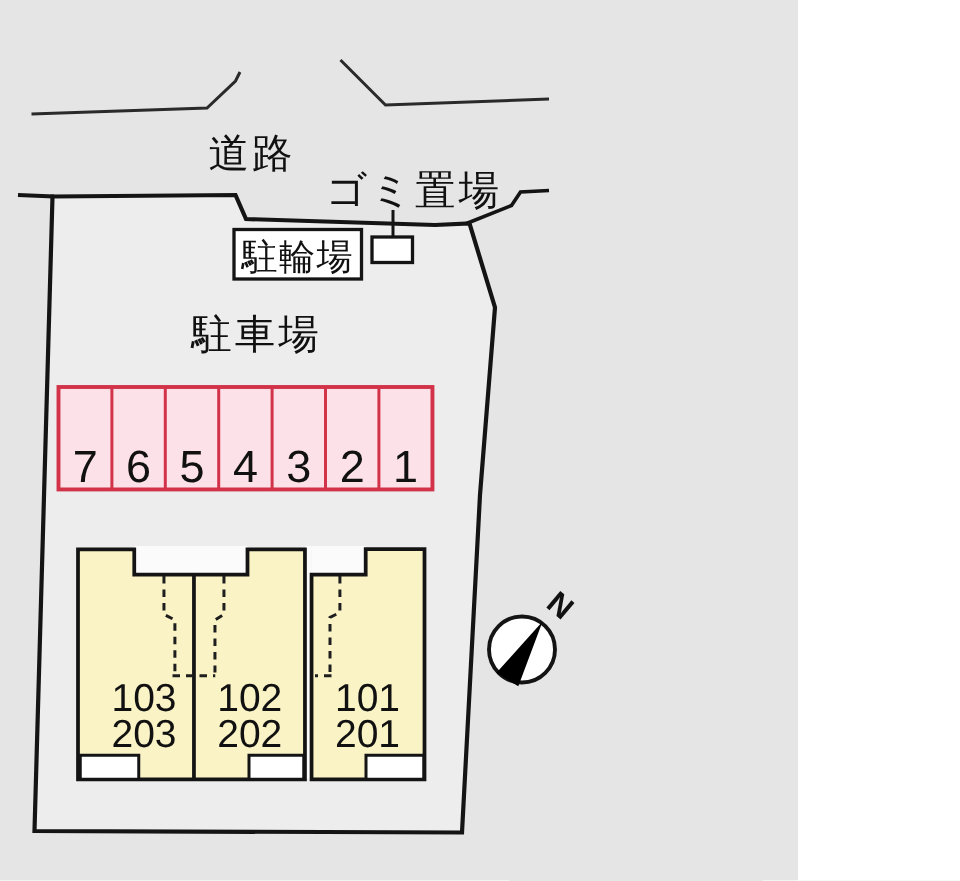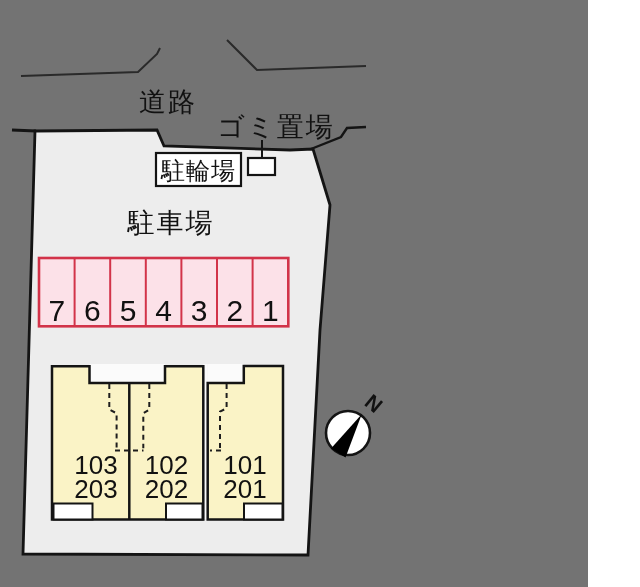--- a/index.html
+++ b/index.html
@@ -3,23 +3,23 @@
 <meta charset="utf-8">
 <style>
   html, body {
     margin: 0;
     padding: 0;
     background: #ffffff;
     font-family: "Liberation Sans", "DejaVu Sans", sans-serif;
   }
   .stage {
     position: relative;
-    width: 588px;
+    width: 532px;
     height: 587px;
-    background: #737373;
+    background: #e5e5e5;
     overflow: hidden;
   }
   svg text {
     font-family: "Liberation Sans", "DejaVu Sans", sans-serif;
     fill: #111111;
   }
   .jp-label   { font-size: 27px; letter-spacing: 2px; }
   .jp-small   { font-size: 24px; letter-spacing: 1px; }
   .num-park   { font-size: 30px; }
   .num-unit   { font-size: 26px; }

